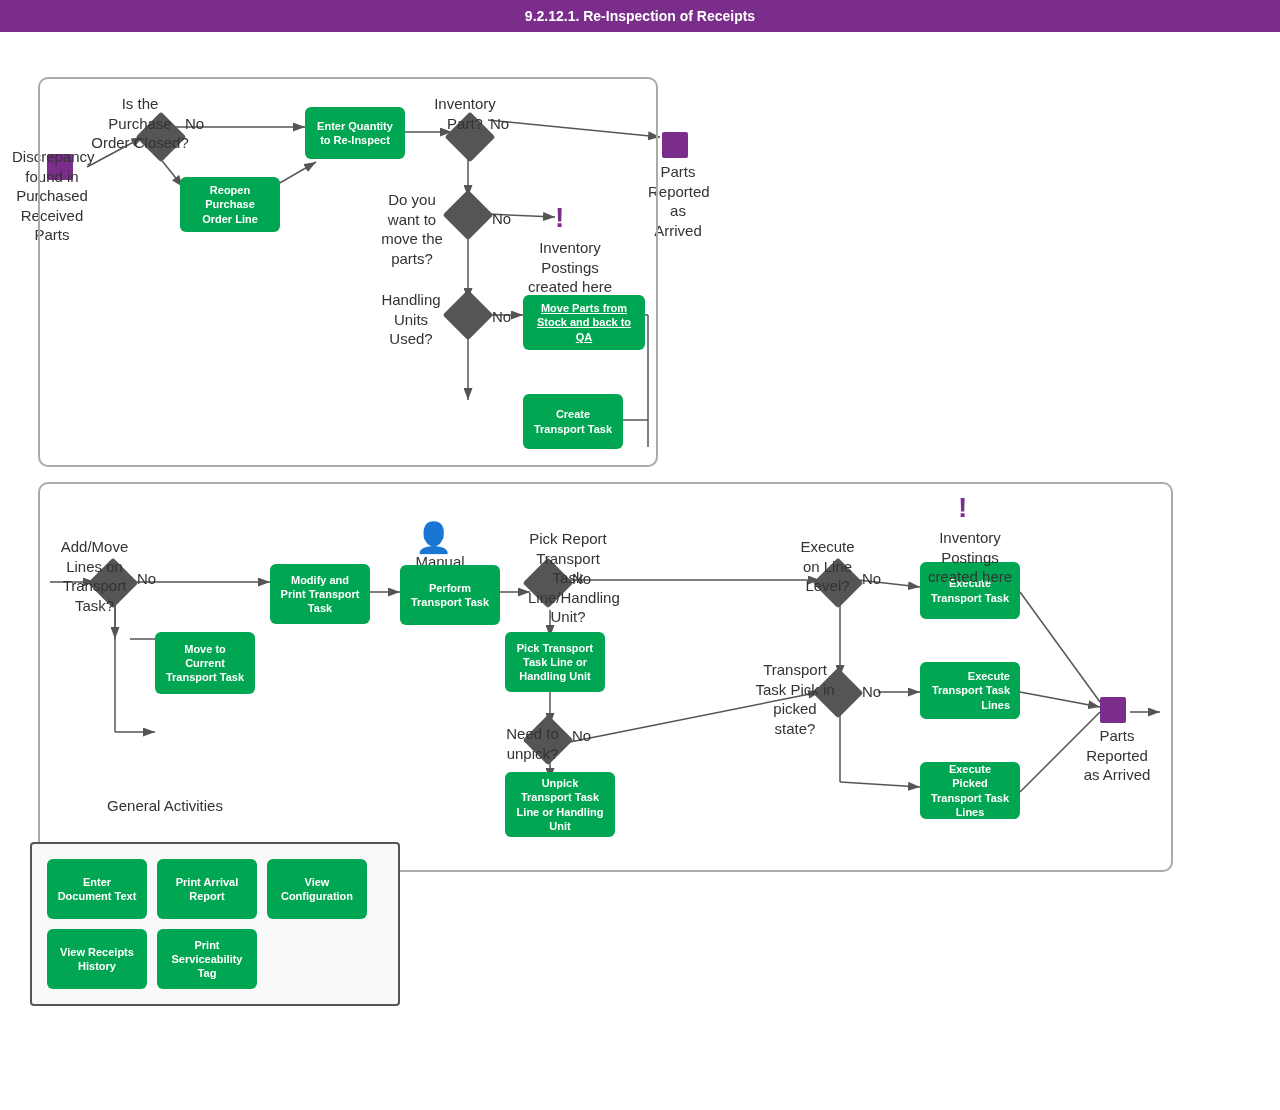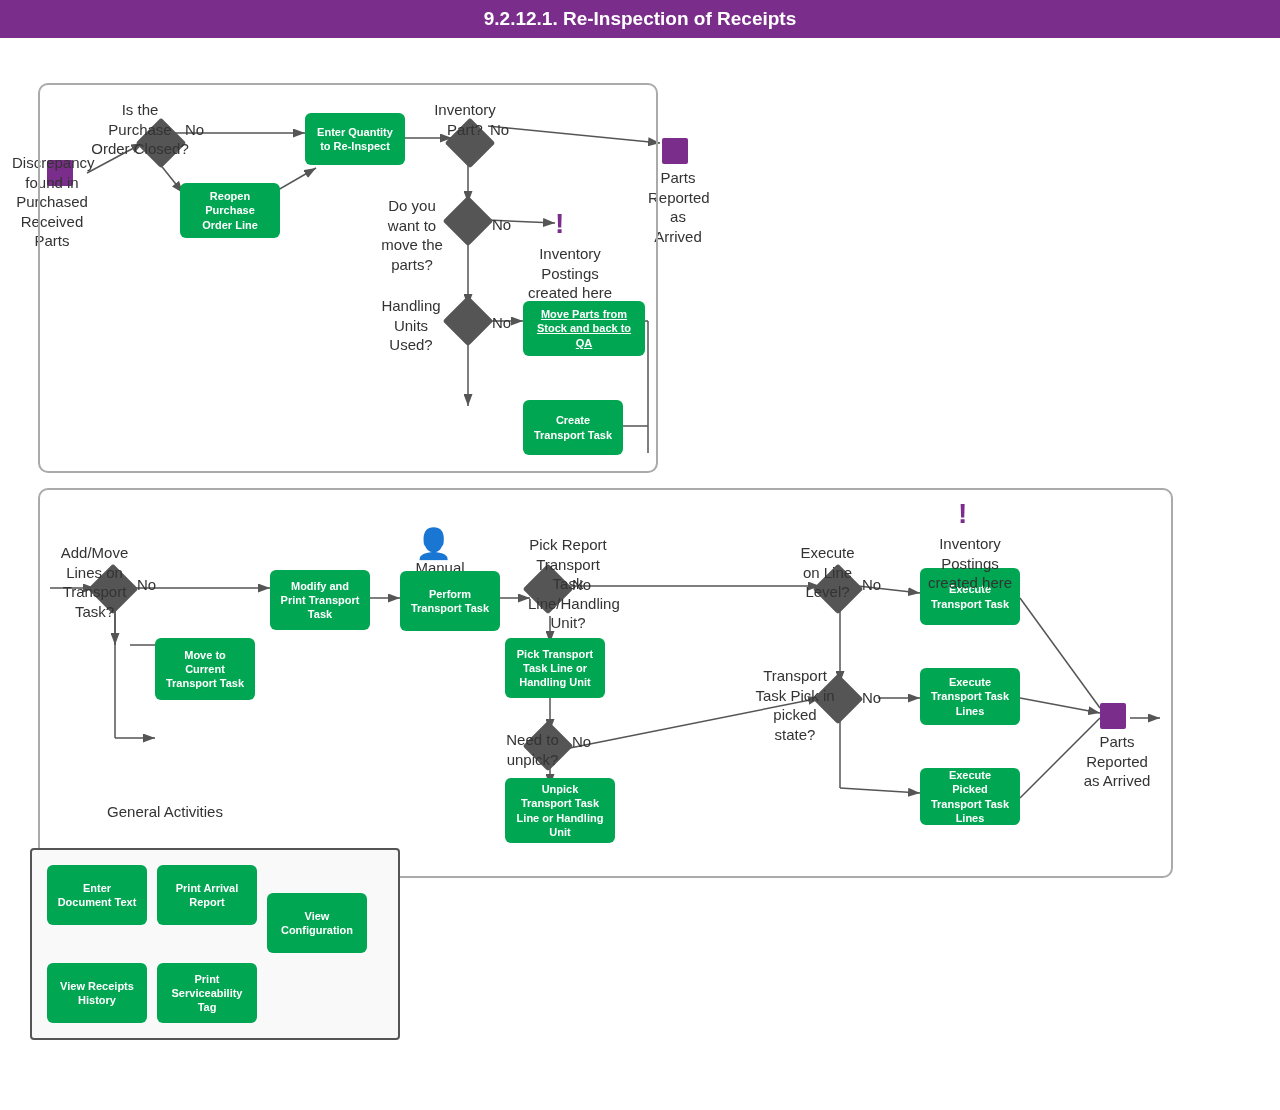--- a/index.html
+++ b/index.html
@@ -3,21 +3,21 @@
   <meta charset="utf-8">
   <style>
     * { box-sizing: border-box; margin: 0; padding: 0; }
     body { background: #f0f0f0; font-family: Arial, sans-serif; width: 1280px; min-height: 1110px; }
     
     .title-bar {
       background: #7b2d8b;
       color: white;
       text-align: center;
       padding: 8px;
-      font-size: 19px;
+      font-size: 14px;
       font-weight: bold;
       width: 100%;
     }
     
     .diagram-container {
       position: relative;
       width: 1280px;
       min-height: 1080px;
       background: white;
       overflow: hidden;
@@ -283,41 +283,41 @@
   <div class="label" style="left:755px; top:628px; width:80px;">Transport Task Pick in picked state?</div>
   <div class="label" style="left:862px; top:650px;">No</div>
 
   <div class="green-box" style="left:920px; top:530px; width:100px; height:57px;">
     <span>Execute Transport Task</span>
   </div>
 
   <div class="exclaim" style="left:958px; top:462px;">!</div>
   <div class="label" style="left:920px; top:496px; width:100px;">Inventory Postings created here</div>
 
-  <div class="green-box" style="left:920px; top:630px; width:100px; height:57px;">
+  <div class="green-box" style="left:920px; top:630px; width:100px; height:57px;text-align:right;">
     <span>Execute Transport Task Lines</span>
   </div>
 
   <div class="green-box" style="left:920px; top:730px; width:100px; height:57px;">
     <span>Execute Picked Transport Task Lines</span>
   </div>
 
   <div class="purple-rect" style="left:1100px; top:665px;"></div>
   <div class="label" style="left:1082px; top:694px; width:70px;">Parts Reported as Arrived</div>
 
   <div class="label" style="left:100px; top:764px; width:130px;">General Activities</div>
 
   <div class="general-activities-box" style="left:30px; top:810px;">
     <div class="green-box" style="position:relative; left:0; top:0; width:100px; height:60px;">
       <span>Enter Document Text</span>
     </div>
     <div class="green-box" style="position:relative; left:0; top:0; width:100px; height:60px;">
       <span>Print Arrival Report</span>
     </div>
-    <div class="green-box" style="position:relative; left:0; top:0; width:100px; height:60px;margin-top:28px;">
+    <div class="green-box" style="position:relative; left:0; top:0; width:100px; height:60px;">
       <span>View Configuration</span>
     </div>
     <div class="green-box" style="position:relative; left:0; top:0; width:100px; height:60px;">
       <span>View Receipts History</span>
     </div>
     <div class="green-box" style="position:relative; left:0; top:0; width:100px; height:60px;">
       <span>Print Serviceability Tag</span>
     </div>
   </div>
 

